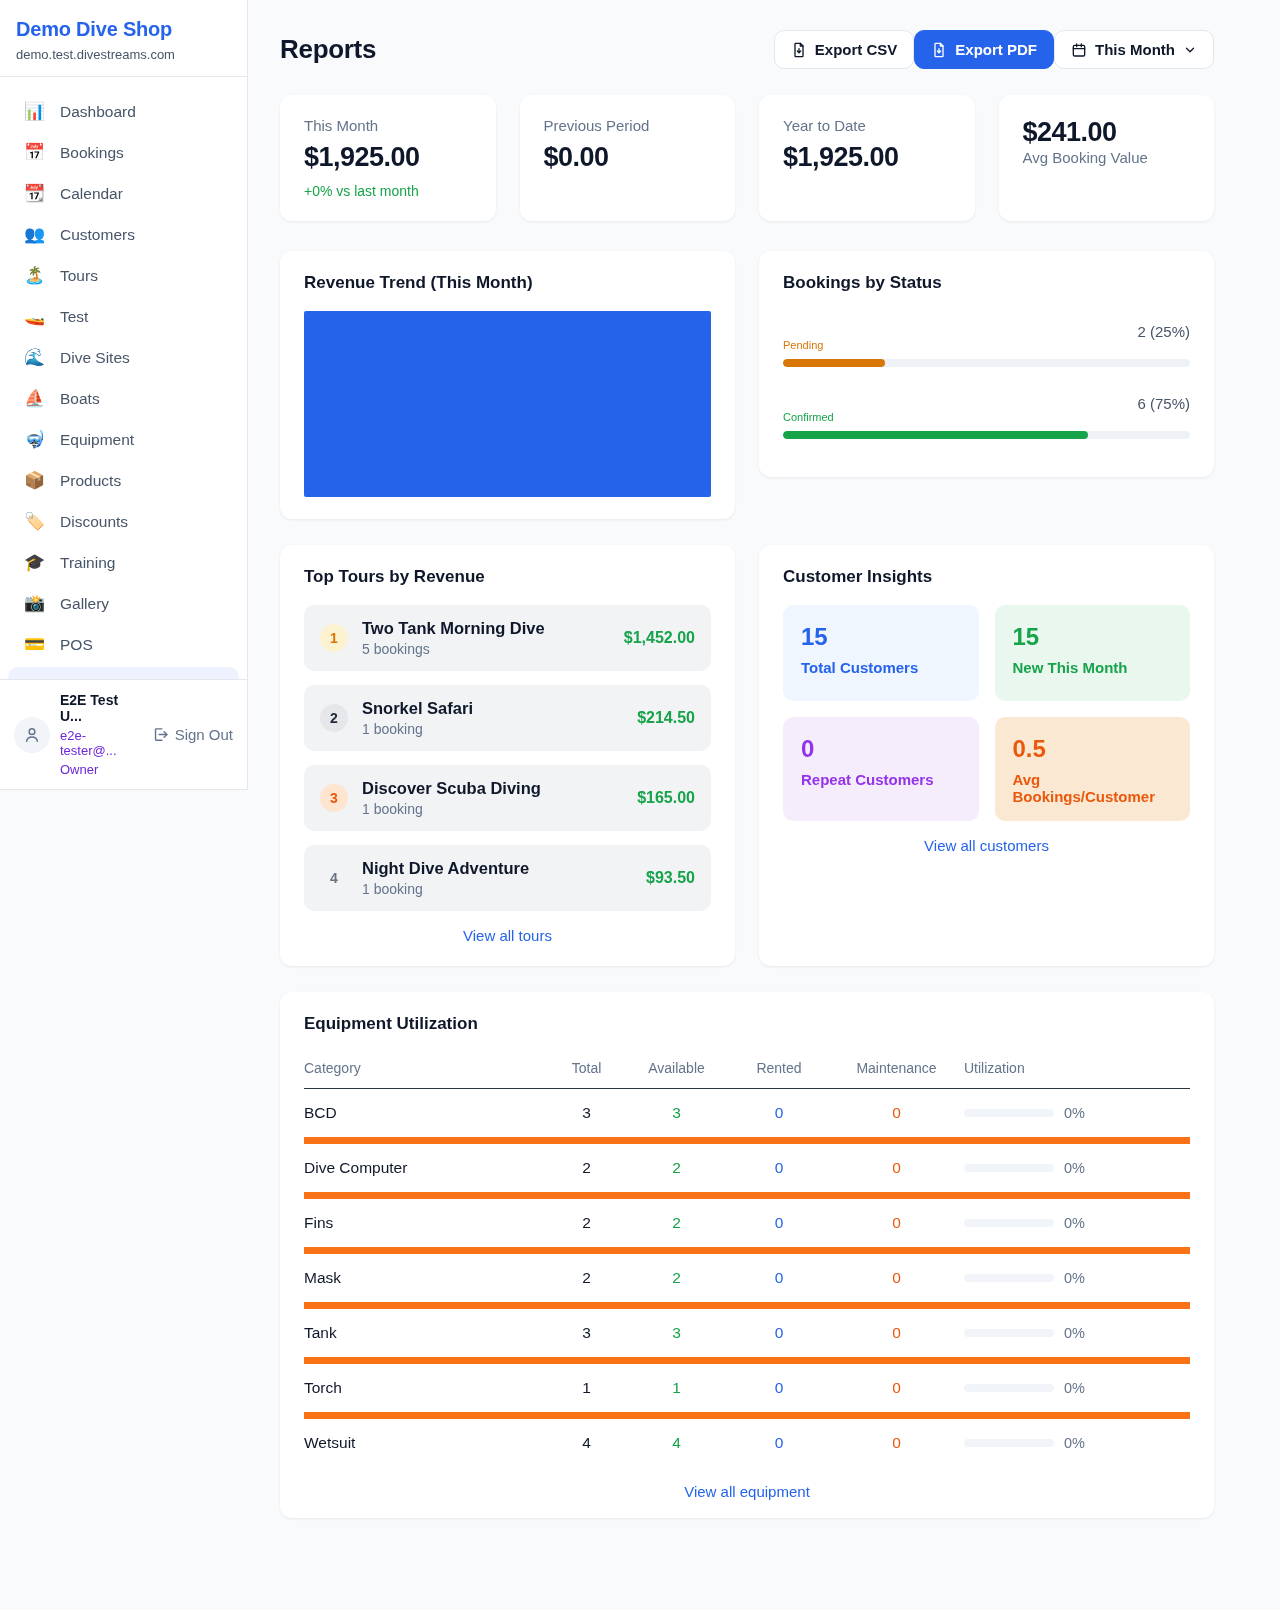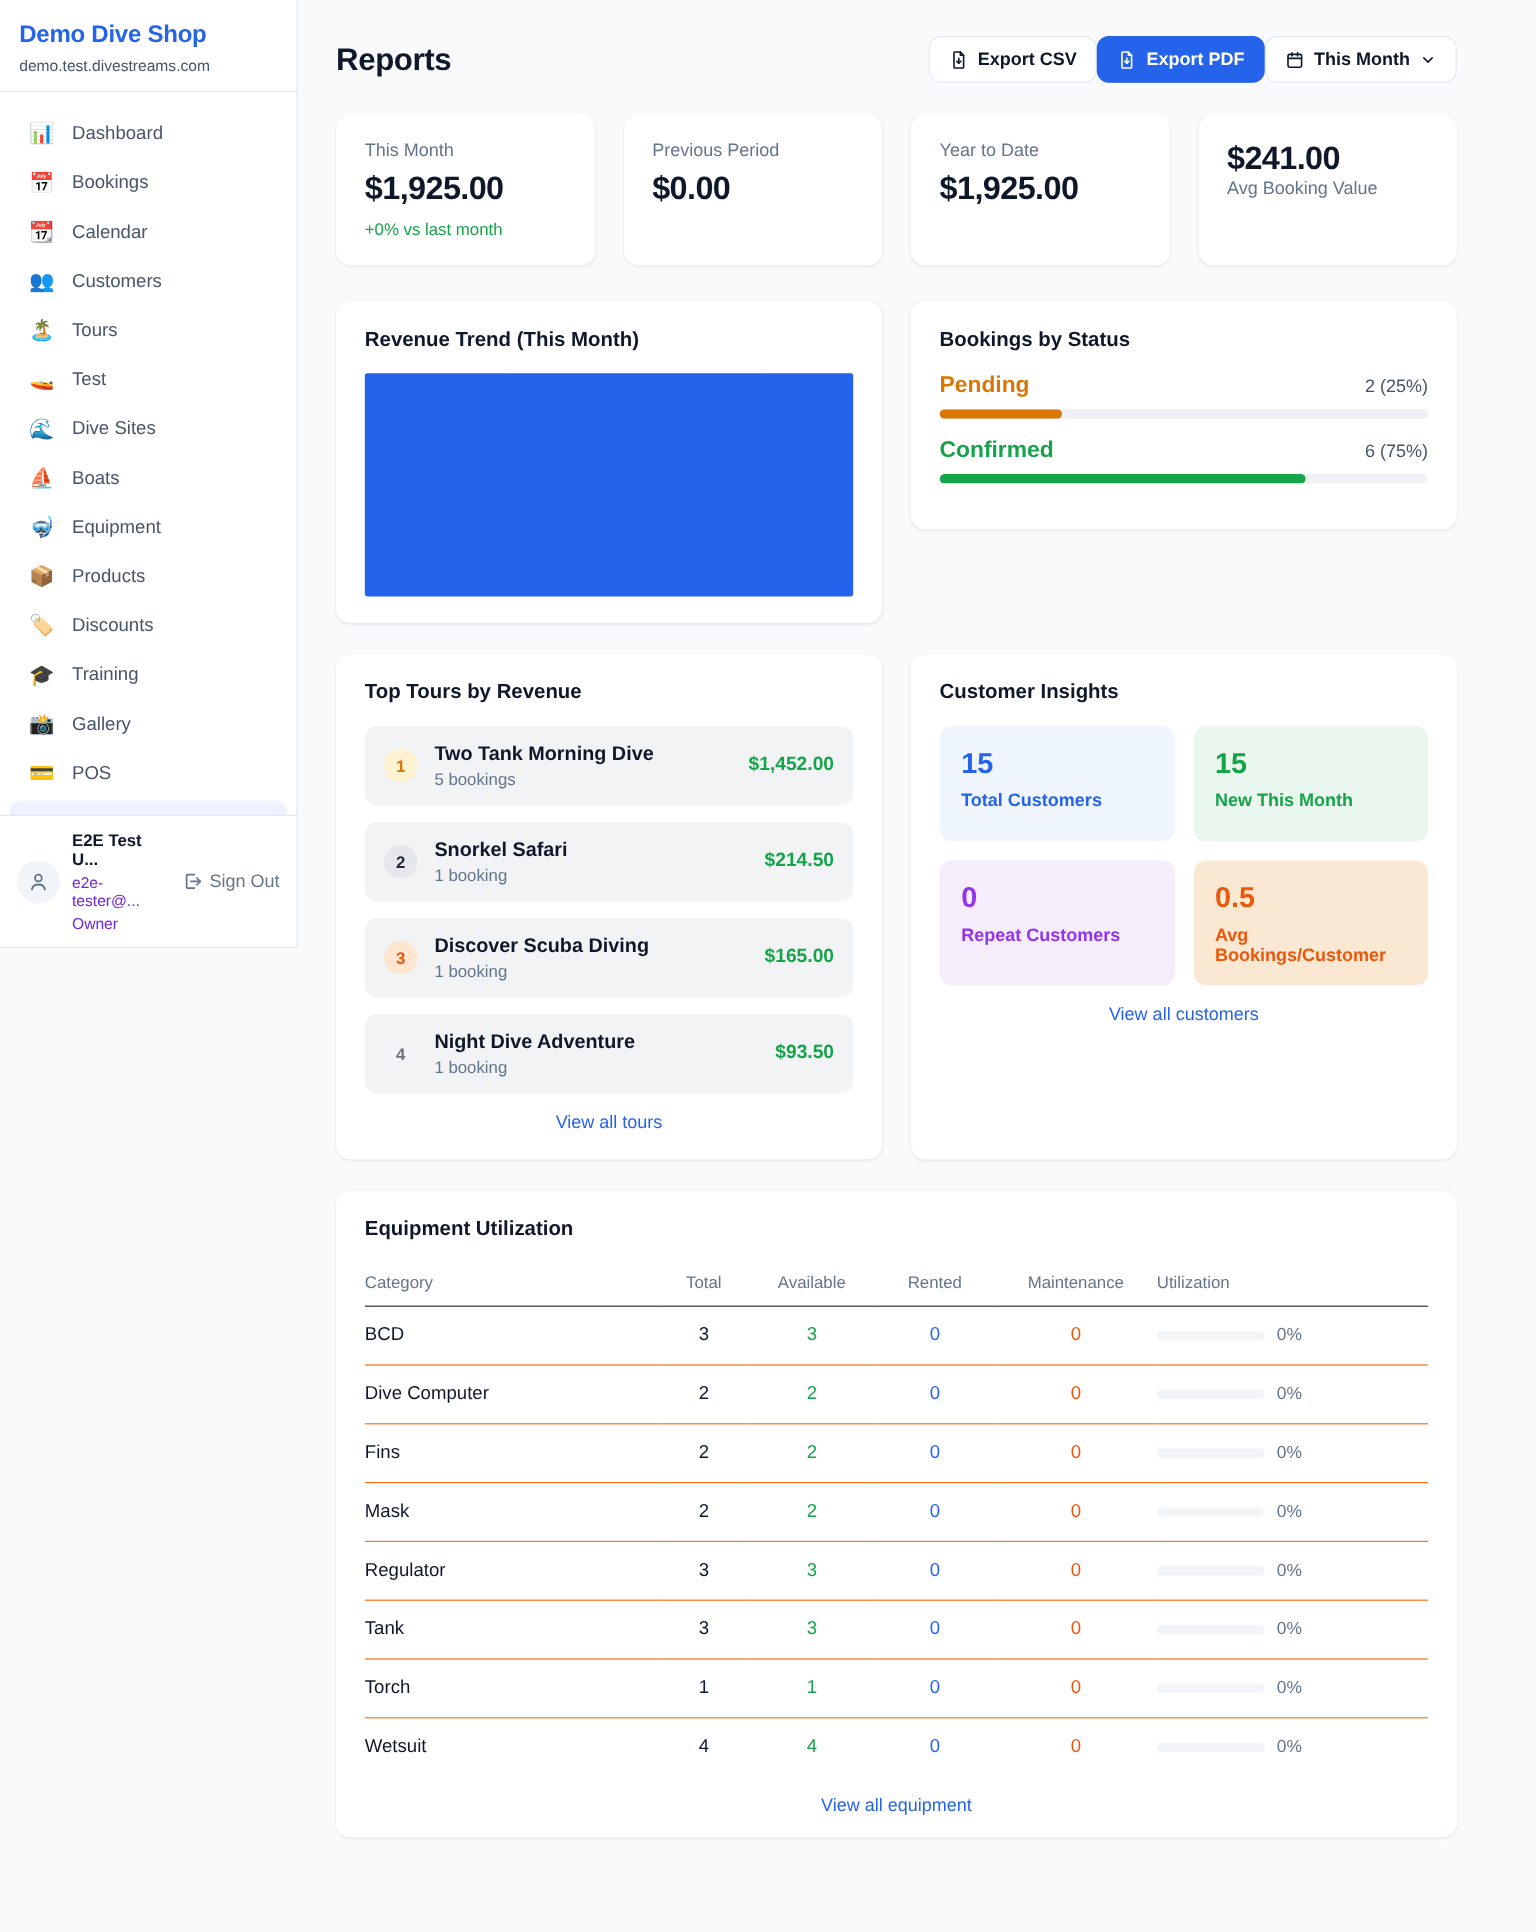--- a/index.html
+++ b/index.html
@@ -62,21 +62,21 @@
   .stat-label { font-size:15px; color:#64748b; margin-bottom:8px; }
   .stat-value { font-size:27px; font-weight:800; letter-spacing:-0.5px; color:#0f172a; }
   .stat-delta { font-size:14px; color:#16a34a; margin-top:10px; }
   .stat-card.reversed .stat-label { margin-bottom:0; margin-top:1px; }
   
   .row-2col { display:grid; grid-template-columns:1fr 1fr; gap:24px; margin-bottom:26px; }
   .row-2col.top-align { align-items:start; }
   .chart-rect { height:186px; background:#2563eb; border-radius:2px; }
   .status-row { margin-bottom:16px; }
   .status-line { display:flex; justify-content:space-between; align-items:center; margin-bottom:8px; }
-  .status-label { font-size:19px; font-weight:700; }
+  .status-label { font-size:11px; font-weight:400;margin-top:28px; }
   .status-count { font-size:15px; color:#475569; }
   .bar-track { height:8px; background:#eef1f5; border-radius:4px; overflow:hidden; }
   .bar-fill { height:100%; border-radius:4px; }
   
   .tour-item {
     display:flex; align-items:center; gap:14px; background:#f1f3f5;
     border-radius:10px; padding:14px 16px; margin-bottom:14px;
   }
   .rank-badge {
     width:28px; height:28px; border-radius:50%; display:flex; align-items:center;
@@ -96,21 +96,21 @@
   .equip-card { padding-bottom:18px; }
   table.equip { width:100%; border-collapse:collapse; table-layout:fixed; }
   table.equip col.c-cat { width:245px; } table.equip col.c-total { width:75px; }
   table.equip col.c-avail { width:105px; } table.equip col.c-rent { width:100px; }
   table.equip col.c-maint { width:135px; }
   table.equip th {
     font-size:14px; font-weight:400; color:#64748b; text-align:center;
     padding:8px 0 12px 0; border-bottom:1px solid #2b3443;
   }
   table.equip th.left { text-align:left; }
-  table.equip td { font-size:15.5px; text-align:center; padding:15px 0; border-bottom:1px solid #f97316; }
+  table.equip td { font-size:15.5px; text-align:center; padding:15px 0; border-bottom:7px solid #f97316; }
   table.equip tr:last-child td { border-bottom:none;margin-left:24px; }
   table.equip td.left { text-align:left; color:#0f172a; }
   td.avail { color:#16a34a; } td.rent { color:#2563eb; } td.maint { color:#ea580c; }
   .util-cell { display:flex; align-items:center; gap:10px; }
   .util-track { width:90px; height:8px; background:#f1f5f9; border-radius:4px; flex:none; }
   .util-pct { font-size:14.5px; color:#64748b; }
 </style>
 </head>
 <body>
 
@@ -417,33 +417,20 @@
             <td class="rent">0</td>
             <td class="maint">0</td>
             <td>
               <div class="util-cell">
                 <div class="util-track"></div>
                 <span class="util-pct">0%</span>
               </div>
             </td>
           </tr>
           <tr>
-            <td class="left">Regulator</td>
-            <td>3</td>
-            <td class="avail">3</td>
-            <td class="rent">0</td>
-            <td class="maint">0</td>
-            <td>
-              <div class="util-cell">
-                <div class="util-track"></div>
-                <span class="util-pct">0%</span>
-              </div>
-            </td>
-          </tr>
-          <tr>
             <td class="left">Tank</td>
             <td>3</td>
             <td class="avail">3</td>
             <td class="rent">0</td>
             <td class="maint">0</td>
             <td>
               <div class="util-cell">
                 <div class="util-track"></div>
                 <span class="util-pct">0%</span>
               </div>

